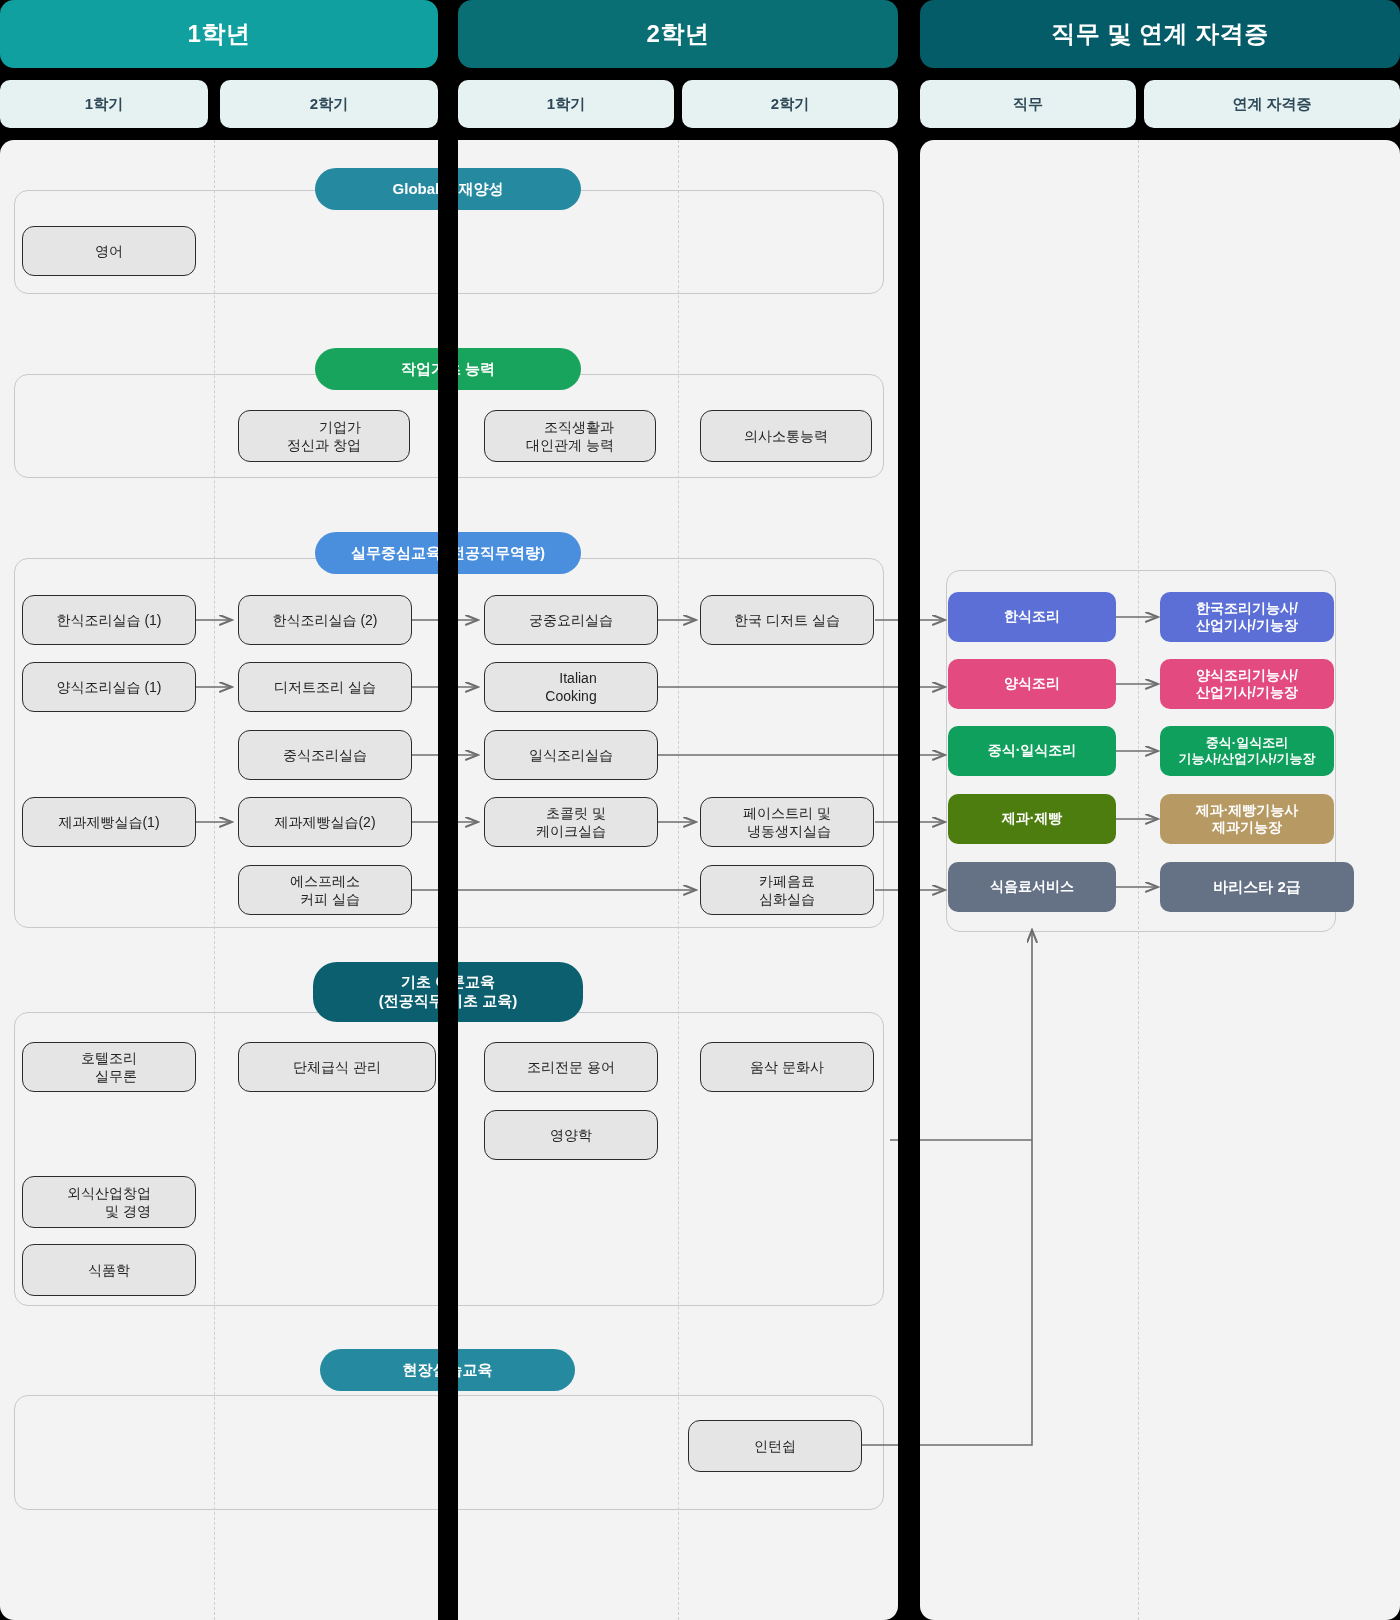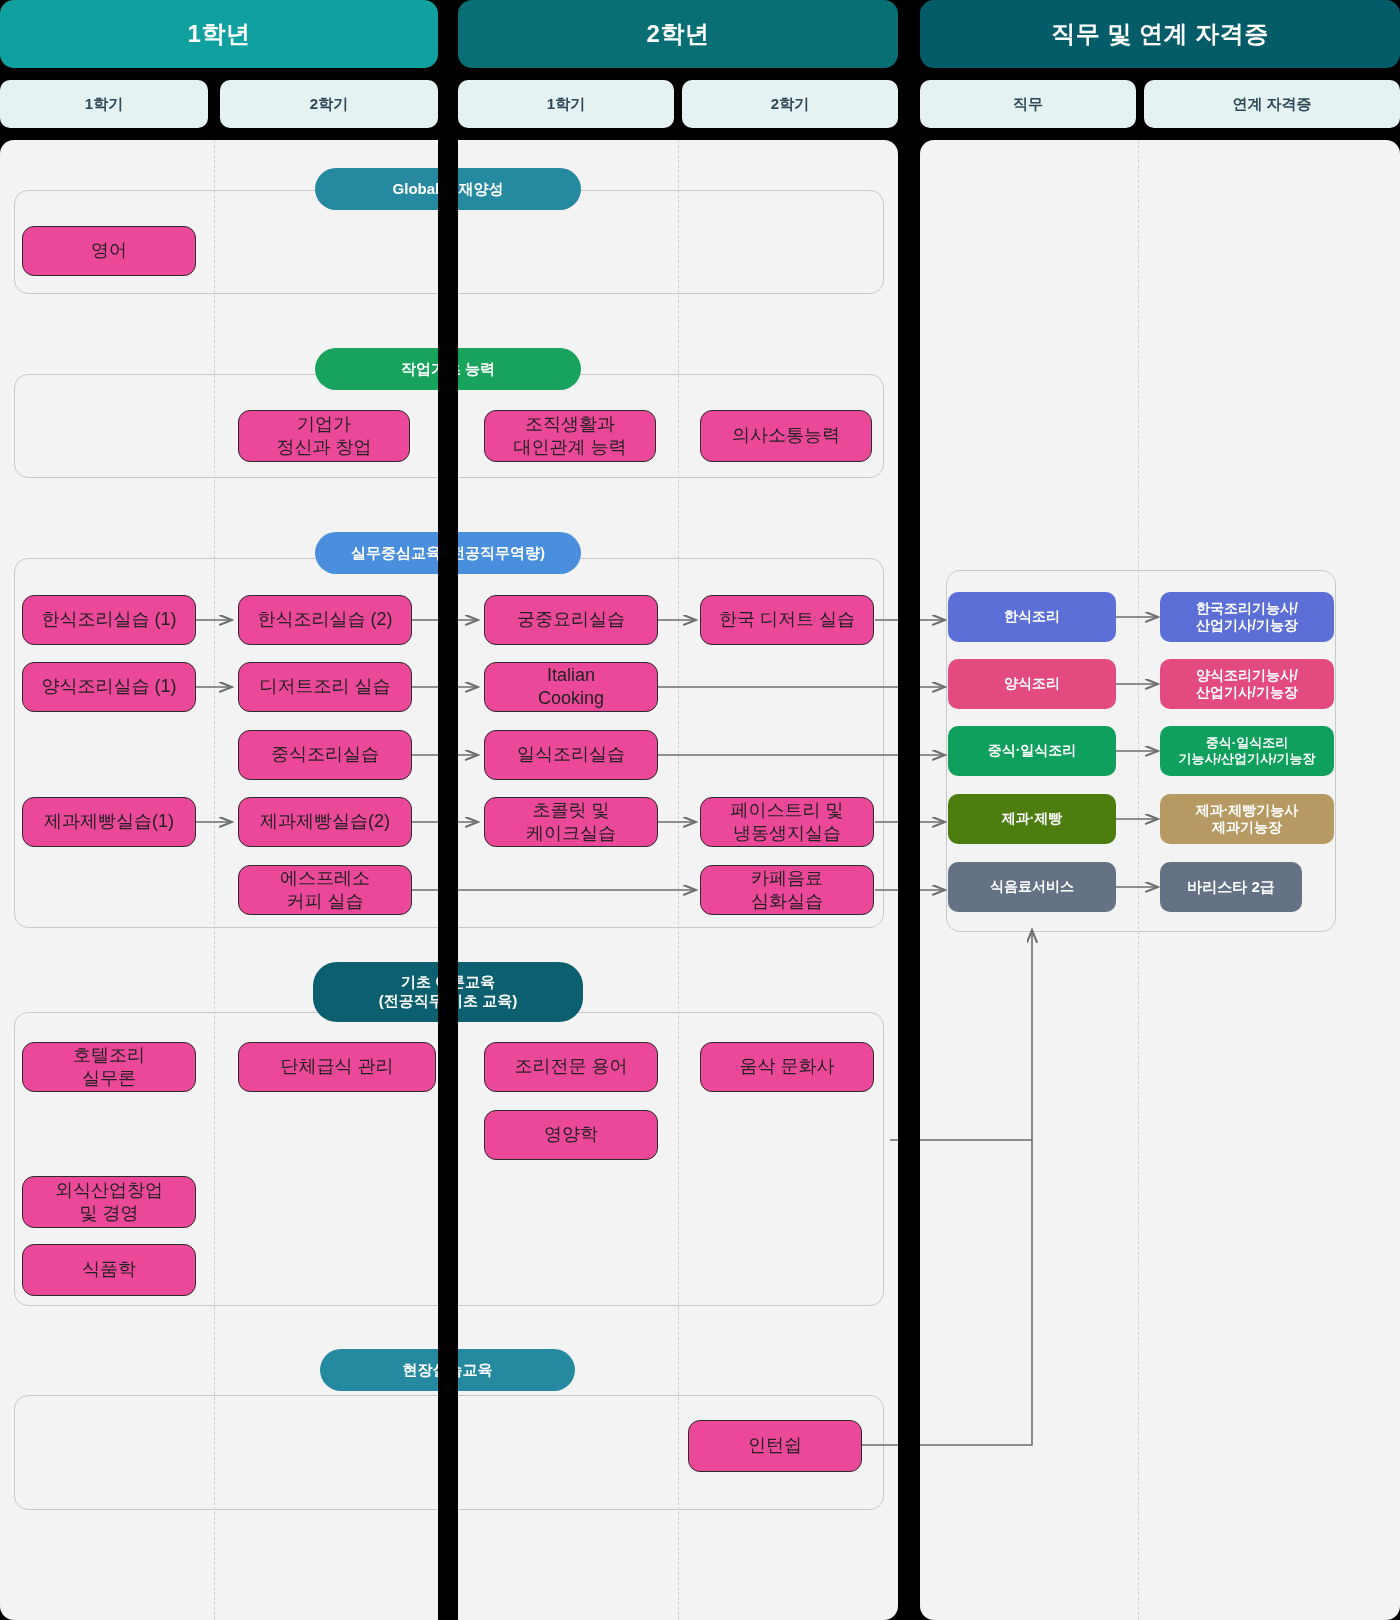--- a/index.html
+++ b/index.html
@@ -39,24 +39,24 @@
   
   .pill {
     position:absolute; border-radius:24px; color:#fff;
     display:flex; flex-direction:column; align-items:center; justify-content:center;
     font-size:15px; font-weight:bold; line-height:1.25; text-align:center;
     z-index:6;
   }
 
   
   .course {
-    position:absolute; background:#ec4899; border:1.3px solid #2b2b2b;
+    position:absolute; background:#e5e5e5; border:1.3px solid #2b2b2b;
     border-radius:12px;
     display:flex; align-items:center; justify-content:center;
-    text-align:center; font-size:18px; color:#222; line-height:1.3;
+    text-align:right; font-size:14px; color:#222; line-height:1.3;
     z-index:5;
   }
 
   
   .jobbox {
     position:absolute; border-radius:10px; color:#fff;
     display:flex; align-items:center; justify-content:center;
     text-align:center; font-size:14px; font-weight:bold; line-height:1.25;
     z-index:5;
   }
@@ -295,15 +295,15 @@
 <div class="jobbox" style="left:948px; top:794px; width:168px; height:50px; background:#4d7c0f;">
   <span class="ml">제과·제빵</span>
   </div>
 <div class="jobbox certbox" style="left:1160px; top:794px; width:174px; height:50px; background:#b79a63;">
   <span class="ml">제과·제빵기능사<br>제과기능장</span>
   </div>
 
 <div class="jobbox" style="left:948px; top:862px; width:168px; height:50px; background:#657286;">
   <span class="ml">식음료서비스</span>
   </div>
-<div class="jobbox certbox" style="left:1160px; top:862px; width:142px; height:50px; background:#657286; font-size:15px;">
+<div class="jobbox certbox" style="left:1160px; top:862px; width:194px; height:50px; background:#657286; font-size:15px;">
   <span class="ml">바리스타 2급</span>
   </div>
 
 </body></html>

